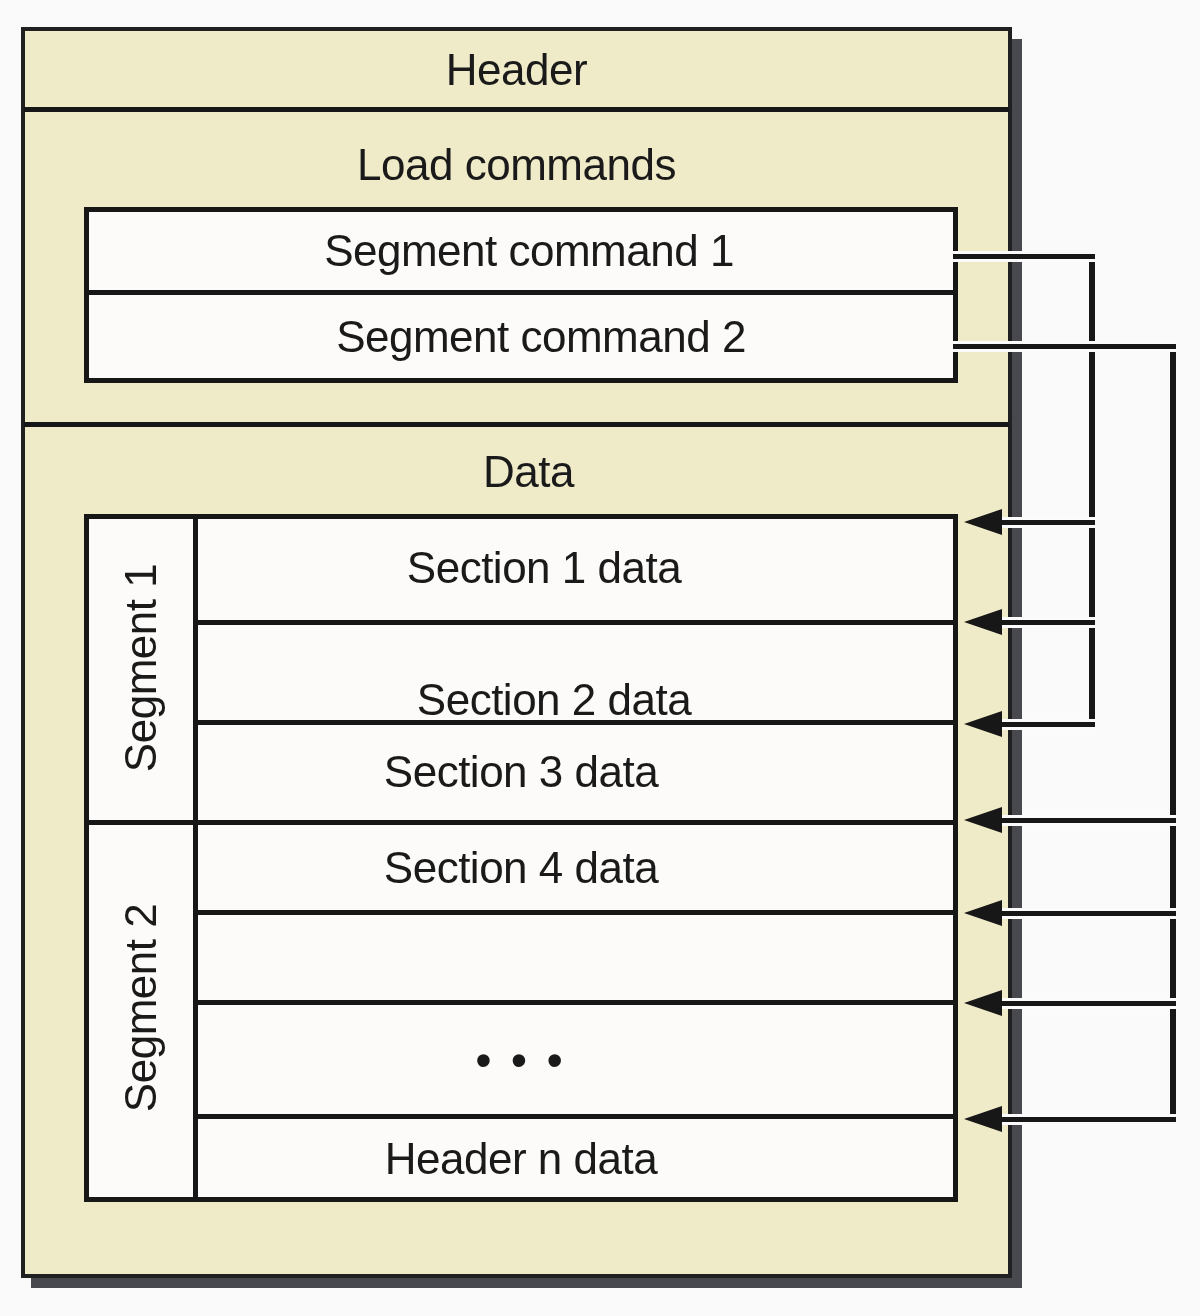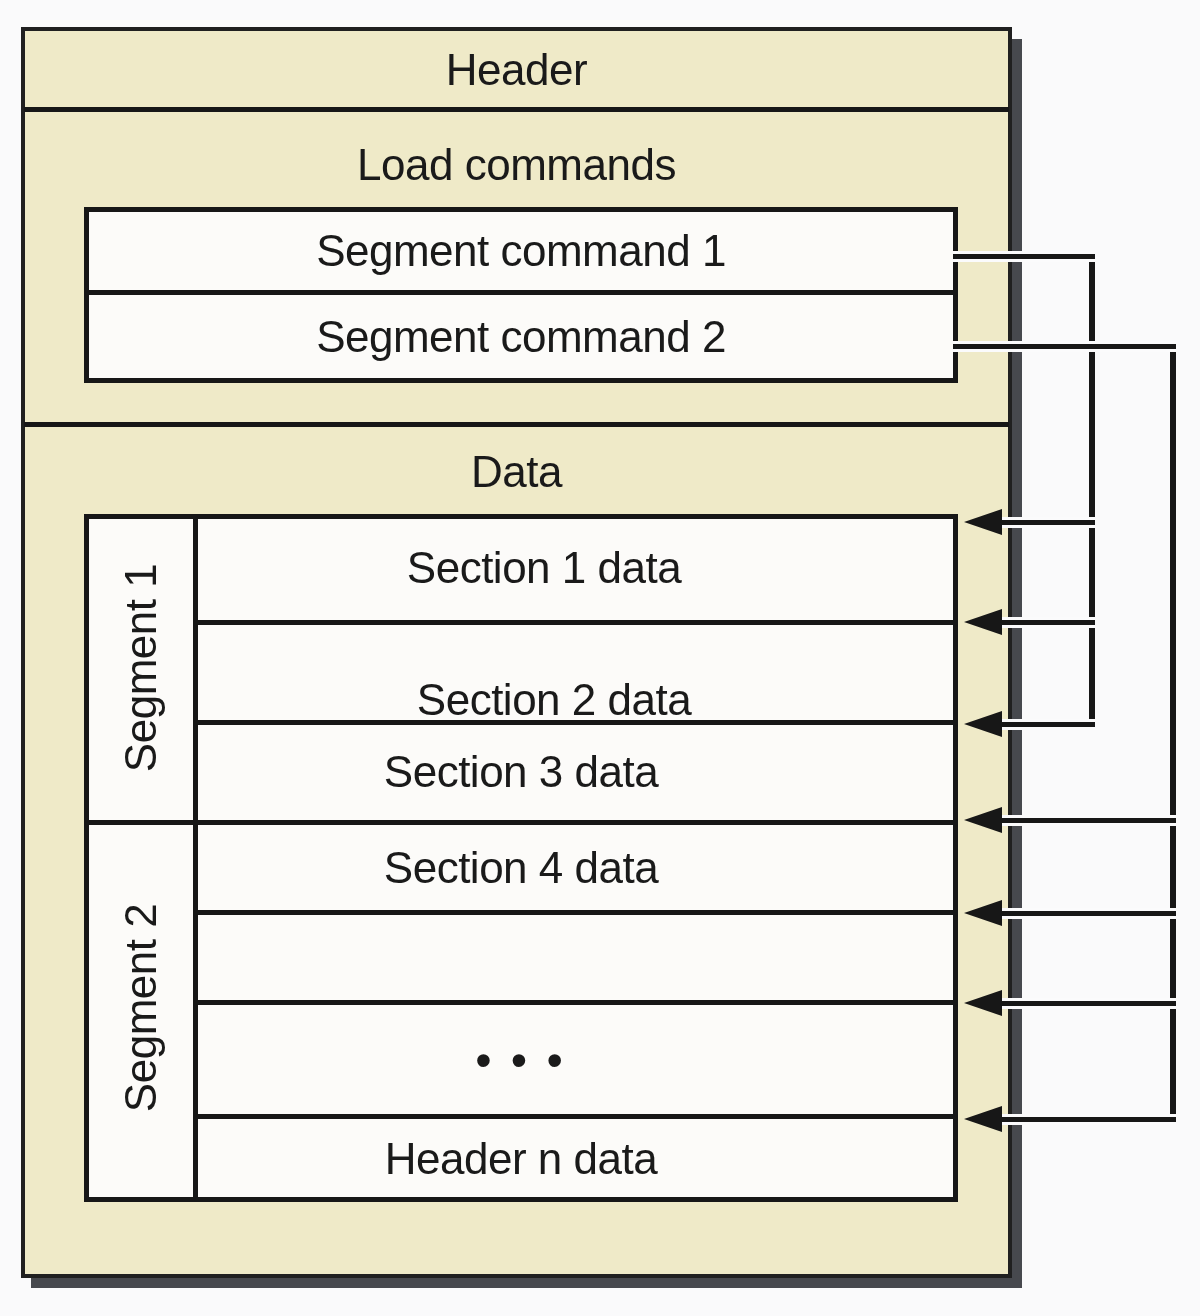--- a/index.html
+++ b/index.html
@@ -40,35 +40,35 @@
     font-size: 44px;
     line-height: 44px;
     color: #1A1A1A;
     letter-spacing: -0.5px;
     white-space: nowrap;
   }
   .center-outer { left: 21px; width: 991px; text-align: center; }
   .center-box   { left: 84px; width: 874px; text-align: center; }
   #header-label { top: 48px; }
   #load-label   { top: 143px; }
-  #data-label   { top: 450px; }
+  #data-label   { top: 450px; padding-left: 12px; }
 
   
   .seg-cmd-box {
     left: 84px; top: 207px; width: 874px; height: 176px;
     background: #FCFBF9;
     border: 5px solid #171717;
     box-sizing: border-box;
   }
   .seg-cmd-divider {
     left: 84px; top: 290px; width: 874px; height: 5px;
     background: #171717;
   }
-  #seg-cmd-1-label { top: 229px; }
-  #seg-cmd-2-label { top: 315px; }
+  #seg-cmd-1-label { top: 229px; padding-left: 8px; }
+  #seg-cmd-2-label { top: 315px; margin-left: 20px; }
 
   
   .data-box {
     left: 84px; top: 514px; width: 874px; height: 688px;
     background: #FCFBF9;
     border: 5px solid #171717;
     box-sizing: border-box;
   }
   .v-divider {
     left: 193px; top: 514px; width: 5px; height: 688px;

